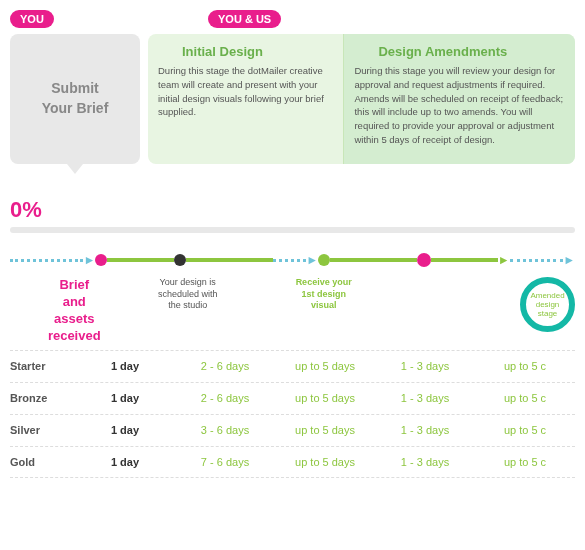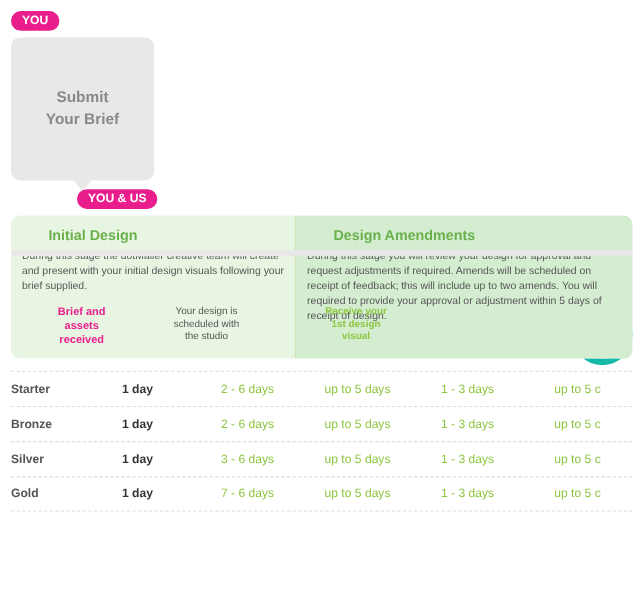--- a/index.html
+++ b/index.html
@@ -11,21 +11,20 @@
       overflow: hidden;
       font-size: 11px;
     }
 
     
     .top-section {
       display: flex;
       padding: 10px 10px 5px 10px;
       gap: 8px;
       height: 195px;
-      flex-direction: column;
     }
 
     
     .you-column {
       width: 130px;
       flex-shrink: 0;
       position: relative;
     }
     .you-label {
       background: #e91e8c;
@@ -284,21 +283,21 @@
     <span style="color:#8dc63f; font-size:12px;">►</span>
 
     <div style="flex:0.8; height:3px; border-top:3px dotted #6fc3d9;"></div>
     <span style="color:#6fc3d9; font-size:12px;">►</span>
   </div>
 
   <div style="display:flex; align-items:flex-start; padding-top:3px;">
     <div style="flex:1.1;"></div>
 
     <div style="width:55px; text-align:center; transform:translateX(-50%);">
-      <div style="font-size:10px; color:#e91e8c; font-weight:bold; line-height:1.3;">Brief and<br>assets<br>received</div>
+      <div style="font-size:13px; color:#e91e8c; font-weight:bold; line-height:1.3;">Brief and<br>assets<br>received</div>
     </div>
     <div style="flex:1;"></div>
 
     <div style="width:60px; text-align:center; transform:translateX(-50%);">
       <div style="font-size:9px; color:#555; line-height:1.3;">Your design
 is scheduled
 with the studio</div>
     </div>
     <div style="flex:1.3;"></div>
 

